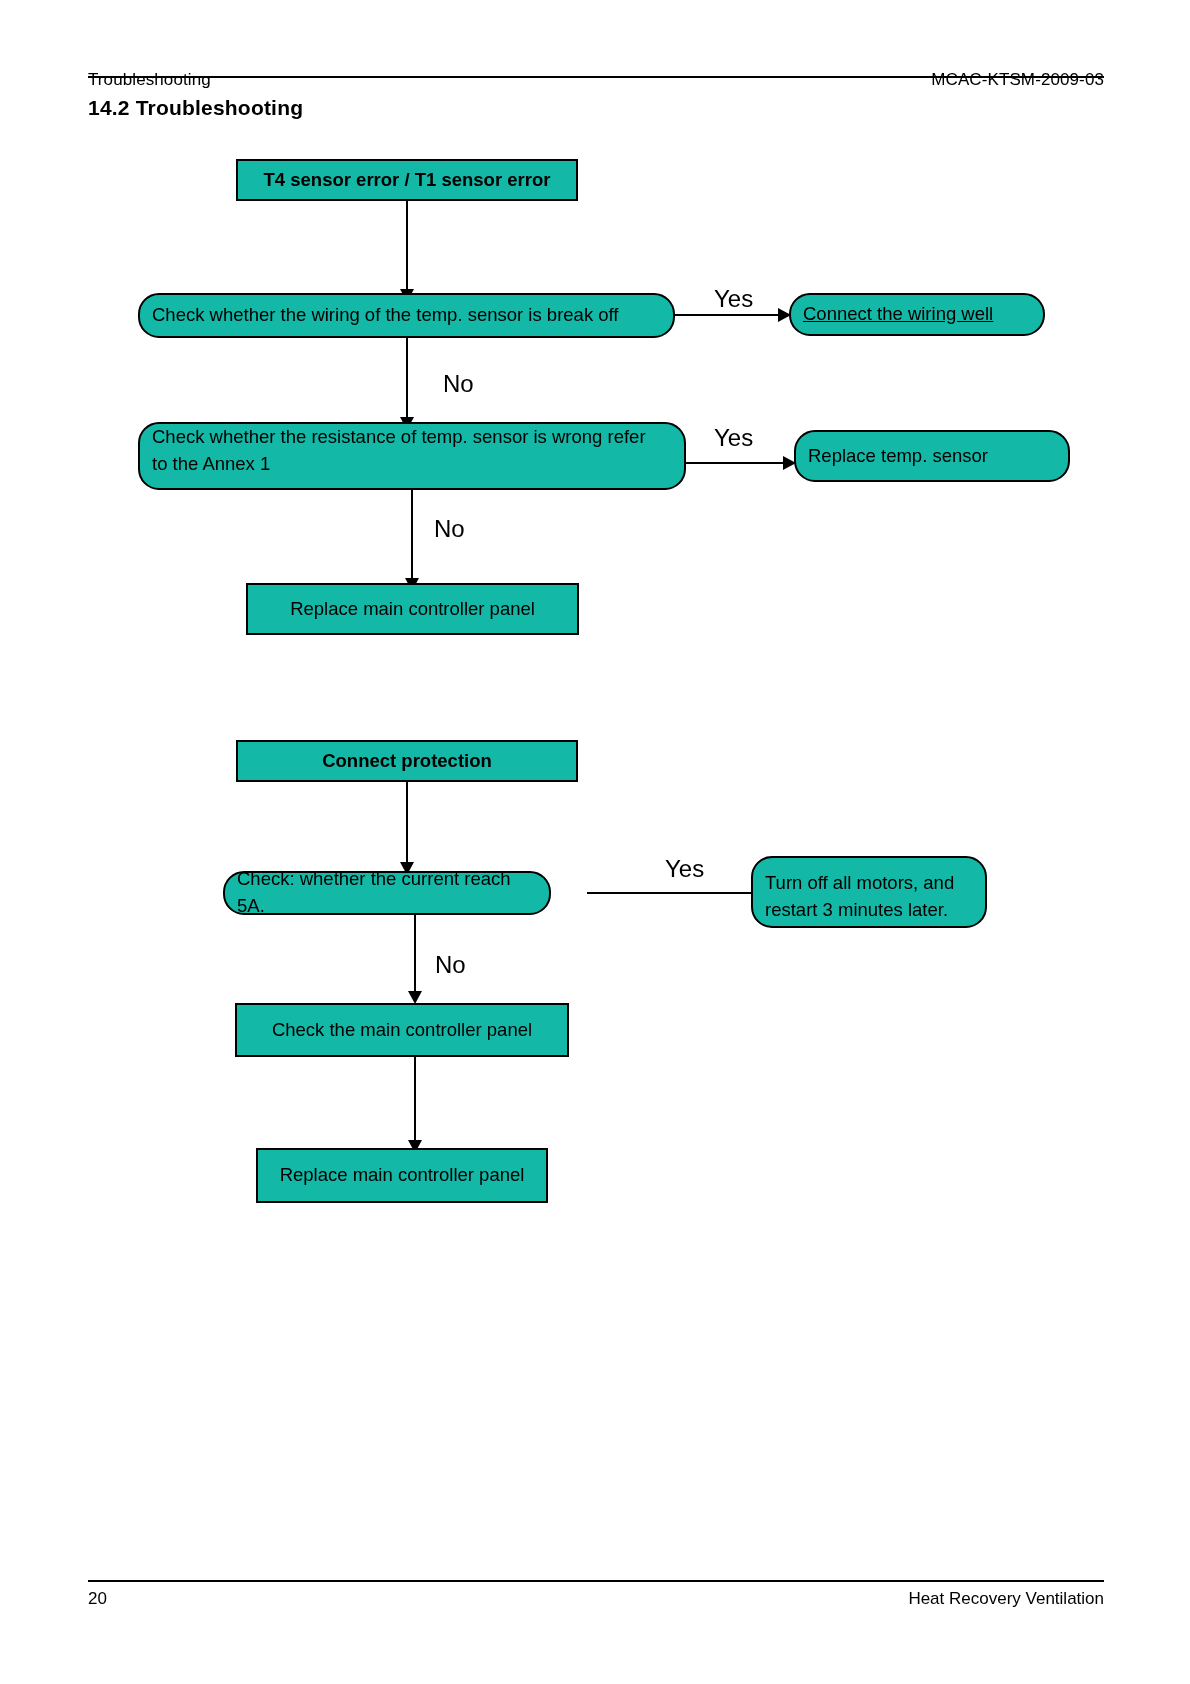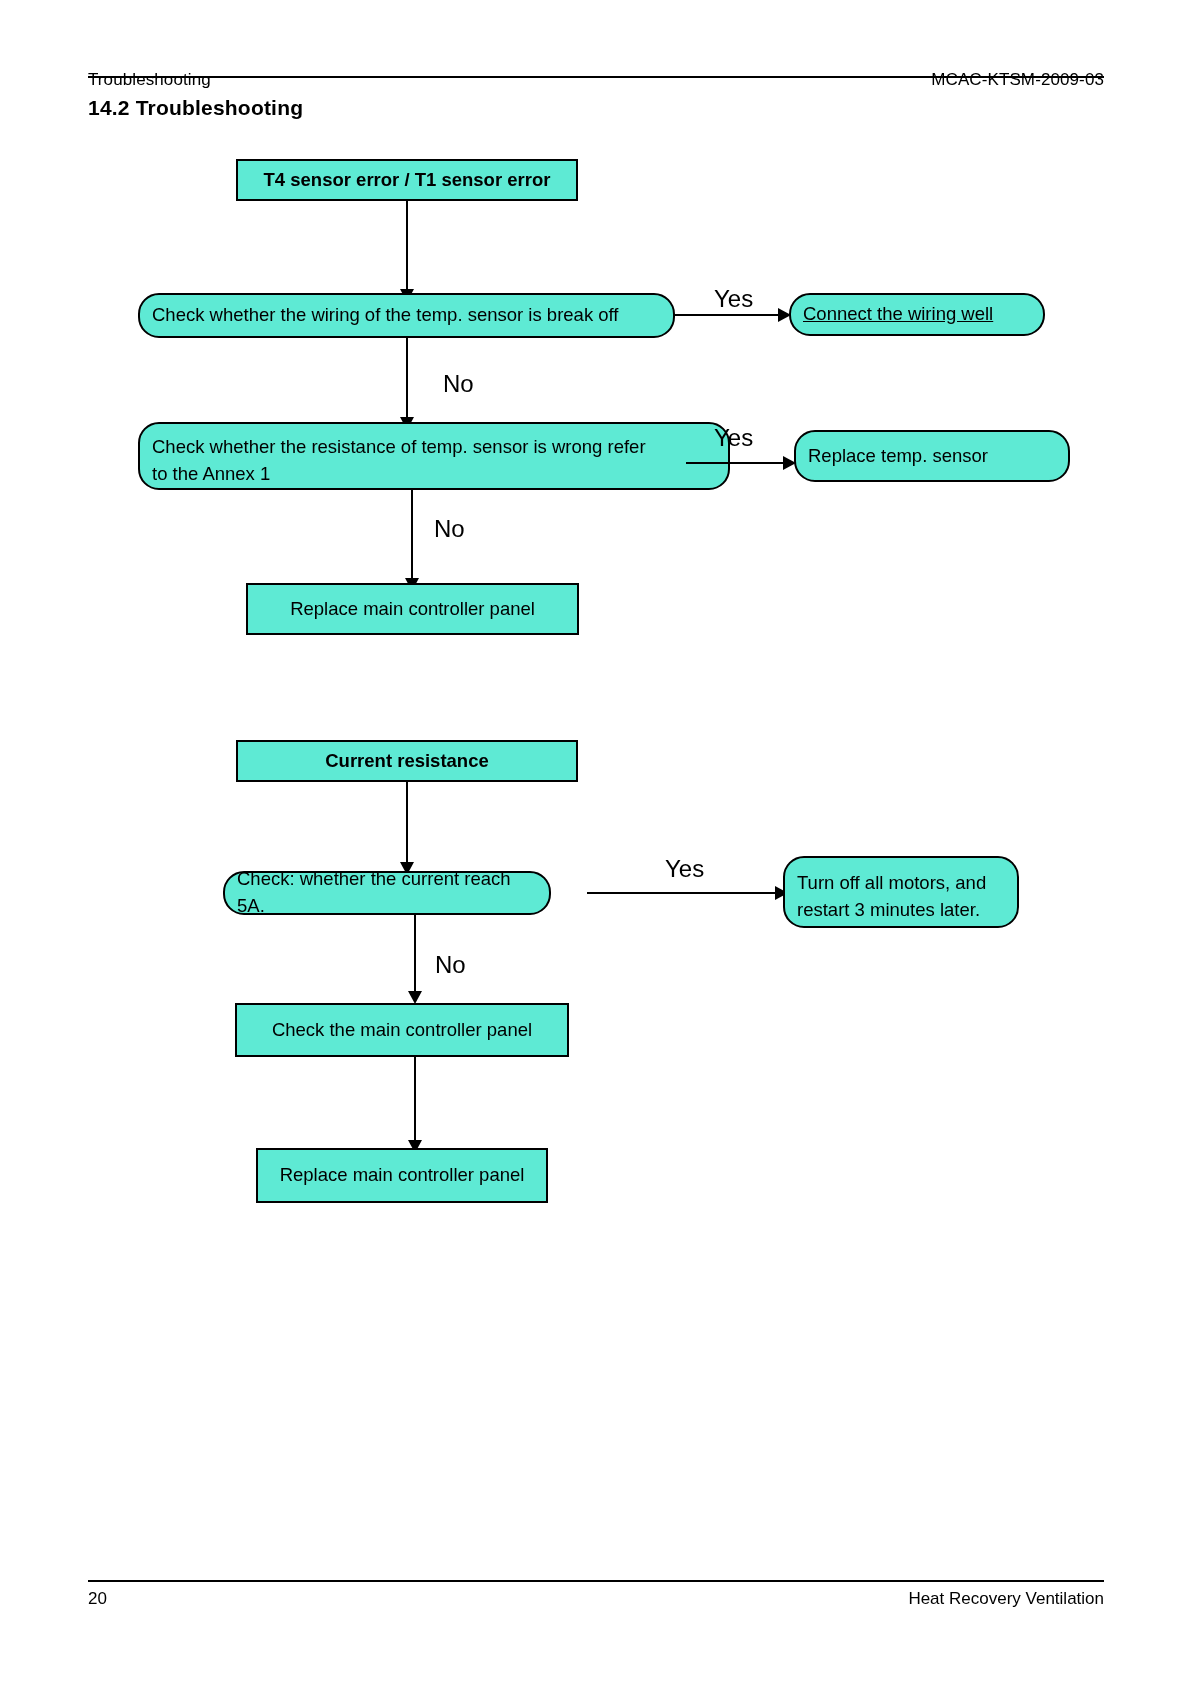--- a/index.html
+++ b/index.html
@@ -72,21 +72,21 @@
     display: flex;
     justify-content: space-between;
     font-size: 17px;
   }
 
   
   .fc-box {
     position: absolute;
     box-sizing: border-box;
     border: 2px solid #000000;
-    background: #5eead4;
+    background: #14b8a6;
     font-size: 18.5px;
     line-height: 1.45;
     display: flex;
     align-items: center;
   }
   .fc-box.center {
     justify-content: center;
     text-align: center;
   }
   .fc-box.left {
@@ -163,53 +163,53 @@
   <div class="edge-label" style="left:714px; top:285px;">Yes</div>
 
   <div class="fc-box left" style="left:789px; top:293px; width:256px; height:43px;text-decoration:underline;">
     <span>Connect the wiring well</span>
   </div>
 
   <div class="v-line" style="left:406px; top:338px; width:2px; height:83px;"></div>
   <div class="v-arrow" style="left:400px; top:417px;"></div>
   <div class="edge-label" style="left:443px; top:370px;">No</div>
 
-  <div class="fc-box left" style="left:138px; top:422px; width:592px; height:68px; display:block; padding-top:10px;">
+  <div class="fc-box left" style="left:138px; top:422px; width:548px; height:68px; display:block; ">
     <div>Check whether the resistance of temp. sensor is wrong refer</div>
     <div>to the Annex 1</div>
   </div>
 
   <div class="h-line" style="left:686px; top:462px; width:99px;"></div>
   <div class="h-arrow" style="left:783px; top:456px;"></div>
   <div class="edge-label" style="left:714px; top:424px;">Yes</div>
 
   <div class="fc-box left" style="left:794px; top:430px; width:276px; height:52px;">
     <span>Replace temp. sensor</span>
   </div>
 
   <div class="v-line" style="left:411px; top:490px; width:2px; height:92px;"></div>
   <div class="v-arrow" style="left:405px; top:578px;"></div>
   <div class="edge-label" style="left:434px; top:515px;">No</div>
 
   <div class="fc-box center" style="left:246px; top:583px; width:333px; height:52px;">Replace main controller panel</div>
 
-  <div class="fc-box center bold" style="left:236px; top:740px; width:342px; height:42px;">Current resistance</div>
+  <div class="fc-box center bold" style="left:236px; top:740px; width:342px; height:42px;">Connect protection</div>
 
   <div class="v-line" style="left:406px; top:782px; width:2px; height:84px;"></div>
   <div class="v-arrow" style="left:400px; top:862px;"></div>
 
   <div class="fc-box left" style="left:223px; top:871px; width:328px; height:44px;">
     <span>Check: whether the current reach 5A.</span>
   </div>
 
   <div class="h-line" style="left:587px; top:892px; width:190px;"></div>
   <div class="h-arrow" style="left:775px; top:886px;"></div>
   <div class="edge-label" style="left:665px; top:855px;">Yes</div>
 
-  <div class="fc-box left" style="left:783px; top:856px; width:236px; height:72px; display:block; padding-top:12px;">
+  <div class="fc-box left" style="left:751px; top:856px; width:236px; height:72px; display:block; padding-top:12px;">
     <div>Turn off all motors, and</div>
     <div>restart 3 minutes later.</div>
   </div>
 
   <div class="v-line" style="left:414px; top:915px; width:2px; height:80px;"></div>
   <div class="v-arrow" style="left:408px; top:991px;"></div>
   <div class="edge-label" style="left:435px; top:951px;">No</div>
 
   <div class="fc-box center" style="left:235px; top:1003px; width:334px; height:54px;">Check the main controller panel</div>
 

